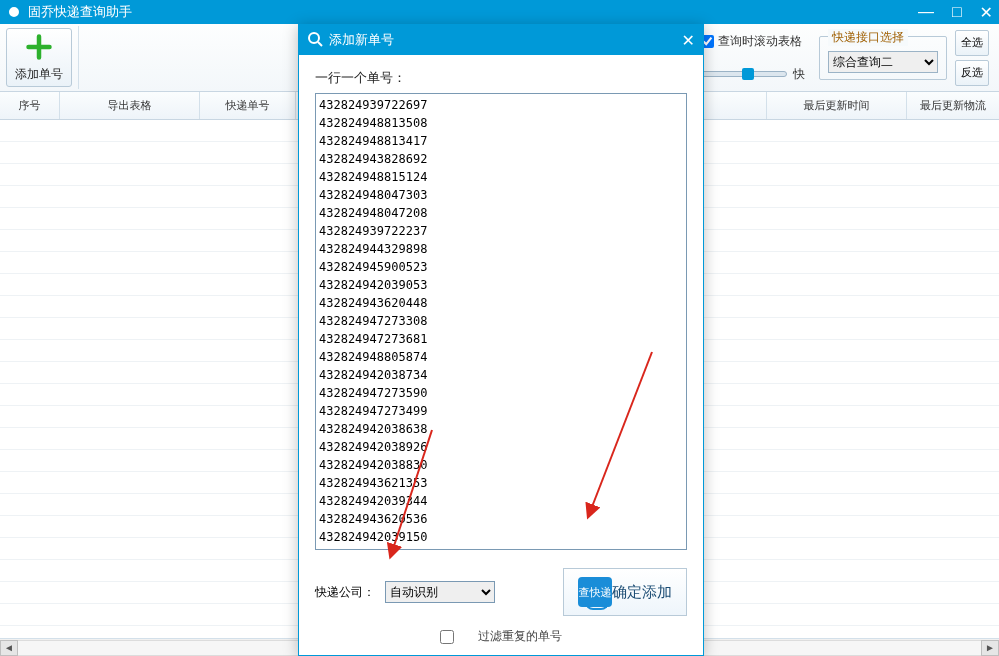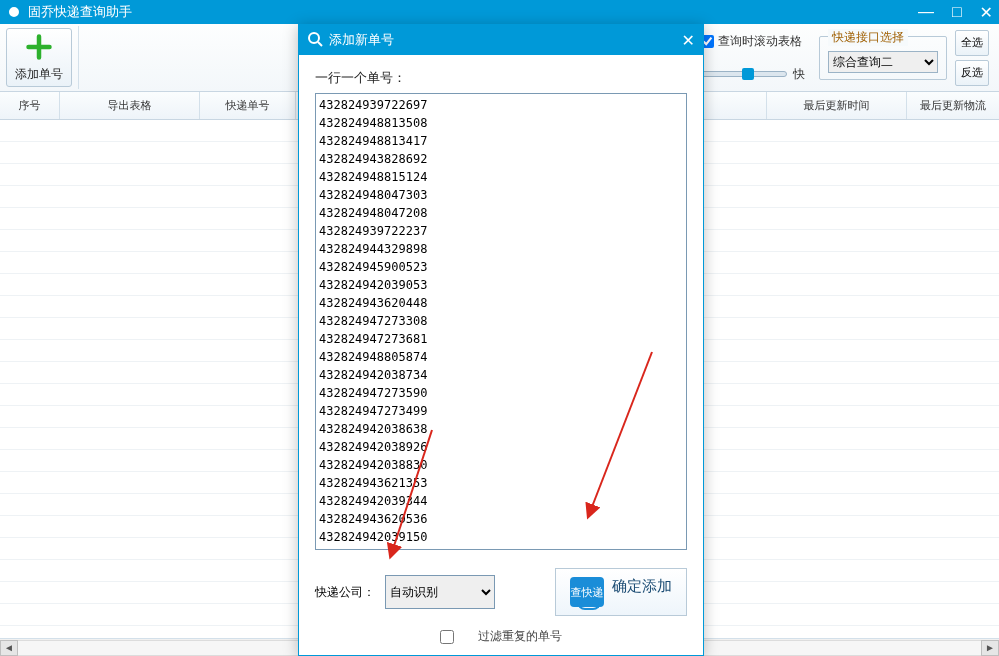--- a/index.html
+++ b/index.html
@@ -39,22 +39,22 @@
 
 .modal { position:absolute; left:298px; top:24px; width:406px; height:632px; background:#fff; border:1px solid #0099d8; box-shadow:0 2px 14px rgba(0,0,0,0.25); display:flex; flex-direction:column;}
 .modal .mtitle { height:30px; background:#0099d8; color:#fff; display:flex; align-items:center; padding:0 8px;}
 .modal .mtitle .mtxt { flex:1; font-size:13px;}
 .modal .mtitle .close { font-size:16px; cursor:pointer;}
 .modal .mbody { flex:1; padding:14px 16px 10px; display:flex; flex-direction:column; overflow:hidden;}
 .modal .label { font-size:13px; color:#222; margin-bottom:6px;}
 .modal .ta-wrap { flex:1; display:flex; border:1px solid #7a99b3; position:relative; overflow:hidden;}
 .modal textarea { flex:1; border:none; resize:none; font-family: SimSun, monospace; font-size:12px; line-height:18px; padding:2px 3px; outline:none; overflow-y:scroll; white-space:pre;}
 .modal .controls { padding-top:18px; display:flex; align-items:center; gap:10px;}
-.modal .controls select { width:110px; height:34px; border:1px solid #7a99b3; font-size:12px;}
-.modal .confirm { margin-left:auto; display:flex; align-items:flex-start; gap:8px; border:1px solid #b8cad8; background:linear-gradient(#ffffff,#eef5fb); padding:8px 14px; font-size:15px; color:#1a4b73; cursor:pointer;}
+.modal .controls select { width:110px; height:22px; border:1px solid #7a99b3; font-size:12px;}
+.modal .confirm { margin-left:auto; display:flex; align-items:center; border:1px solid #b8cad8; background:linear-gradient(#ffffff,#eef5fb); padding:8px 14px; font-size:15px; color:#1a4b73; cursor:pointer;}
 .modal .confirm .logo { width:34px; height:30px; background:#1a8dd8; border-radius:4px; color:#fff; font-size:11px; display:flex; align-items:center; justify-content:center; position:relative;}
 .modal .confirm .logo::after { content:""; position:absolute; bottom:-3px; left:7px; width:20px; height:6px; border:2px solid #1a8dd8; border-top:none; border-radius:0 0 10px 10px;}
 .modal .filter-row { display:flex; align-items:center; justify-content:center; gap:24px; padding:12px 0 0; font-size:12px; color:#444;}
 .modal .filter-row input { width:14px; height:14px; border:1px solid #7a99b3;}
 
 .arrow-anno { position:absolute; pointer-events:none; }
 
 svg.plus path{stroke:#2db12d;stroke-width:6;stroke-linecap:round;}
 svg.x path{stroke:#d9261c;stroke-width:6;stroke-linecap:round;}
 svg.refresh path{stroke:#2db12d;stroke-width:4;fill:none;}

